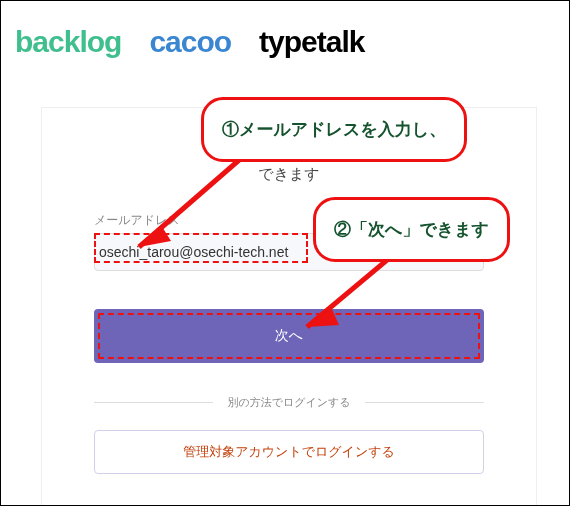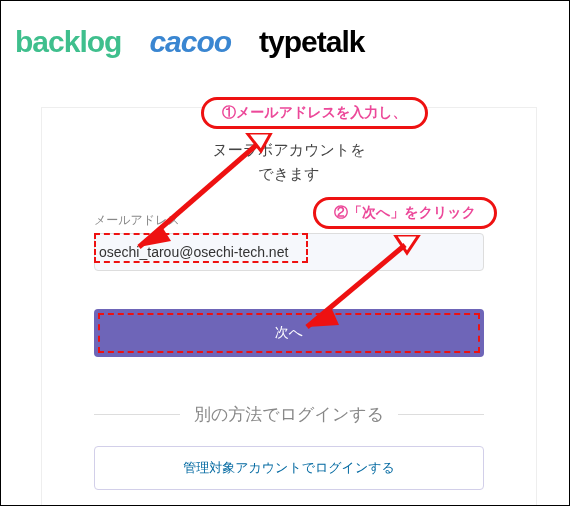--- a/index.html
+++ b/index.html
@@ -11,21 +11,21 @@
     position: relative;
     border: 1px solid #000;
   }
   .logos {
     display: flex;
     gap: 28px;
     padding: 24px 14px 18px 14px;
     align-items: flex-start;
   }
   .logo-backlog { font-size: 30px; font-weight: 700; color: #3fbf8d; letter-spacing: -1px; }
-  .logo-cacoo   { font-size: 30px; font-weight: 800; color: #3a86d1; letter-spacing: -1px; font-style: italic; }
+  .logo-cacoo   { font-size: 30px; font-weight: 800; color: #3a86d1; letter-spacing: -1px; }
   .logo-typetalk{ font-size: 30px; font-weight: 800; color: #000000; letter-spacing: -1px; }
 
   .card {
     position: absolute;
     left: 40px;
     top: 106px;
     width: 496px;
     border: 1px solid #eee;
     padding: 30px 52px 46px 52px;
   }
@@ -51,67 +51,67 @@
   .highlight-input {
     position: absolute;
     left: 0; top: 0;
     width: 214px; height: 30px;
     border: 2px dashed #e11;
     pointer-events: none;
   }
   .next-wrap { position: relative; margin-top: 38px; }
   .next-btn {
     width: 100%;
-    height: 48px;
+    height: 54px;
     border: none;
     border-radius: 4px;
     background: #6e65b8;
     color: #fff;
     font-size: 14px;
     cursor: pointer;
   }
   .highlight-next {
     position: absolute;
     left: 4px; top: 4px; right: 4px; bottom: 4px;
     border: 2px dashed #e11;
     pointer-events: none;
   }
   .divider {
-    margin-top: 46px;
+    margin-top: 32px;
     display: flex;
     align-items: center;
     gap: 14px;
     color: #888;
-    font-size: 17px;
+    font-size: 11px;
   }
   .divider::before, .divider::after {
     content: ""; flex: 1; height: 1px; background: #ddd;
   }
   .alt-btn {
     margin-top: 20px;
     width: 100%;
     height: 44px;
     border: 1px solid #d2cfe9;
     background: #fff;
-    color: #0369a1;
+    color: #c2410c;
     font-size: 13px;
     border-radius: 4px;
     cursor: pointer;
   }
 
   
   .callout {
     position: absolute;
     background: #fff;
     border: 3px solid #e11;
     border-radius: 22px;
-    padding: 4px 18px;
-    font-size: 14px;
+    padding: 18px 18px;
+    font-size: 17px;
     font-weight: 700;
-    color: #ec4899;
+    color: #14532d;
     white-space: nowrap;
     z-index: 5;
   }
   .callout-1 { left: 200px; top: 96px; }
   .callout-2 { left: 312px; top: 196px; }
   .arrow { position: absolute; z-index: 4; pointer-events: none; }
 </style>
 </head>
 <body>
 
@@ -152,19 +152,19 @@
   <path d="M140 8 L18 114" stroke="#e11" stroke-width="5" fill="none"></path>
   <polygon points="18,114 40,92 50,108" fill="#e11"></polygon>
   <path d="M140 8 L18 114" stroke="none"></path>
   <path d="M138 6 L140 2 Z" fill="#fff"></path>
   <path d="M132 0 L148 0 L140 14 Z" fill="#fff" stroke="#e11" stroke-width="3"></path>
 
   <polygon points="126,0 150,0 140,18" fill="#fff" stroke="#e11" stroke-width="3"></polygon>
 </svg>
 
 <div class="callout callout-2">
-  <span>②「次へ」をクリック</span>
+  <span>②「次へ」できます</span>
 </div>
 <svg class="arrow" style="left:286px; top:234px;" width="140" height="110" viewBox="0 0 140 110">
   <polygon points="108,0 132,0 120,18" fill="#fff" stroke="#e11" stroke-width="3"></polygon>
   <path d="M118 10 L20 92" stroke="#e11" stroke-width="5" fill="none"></path>
   <polygon points="20,92 44,72 52,90" fill="#e11"></polygon>
 </svg>
 
 </body></html>

